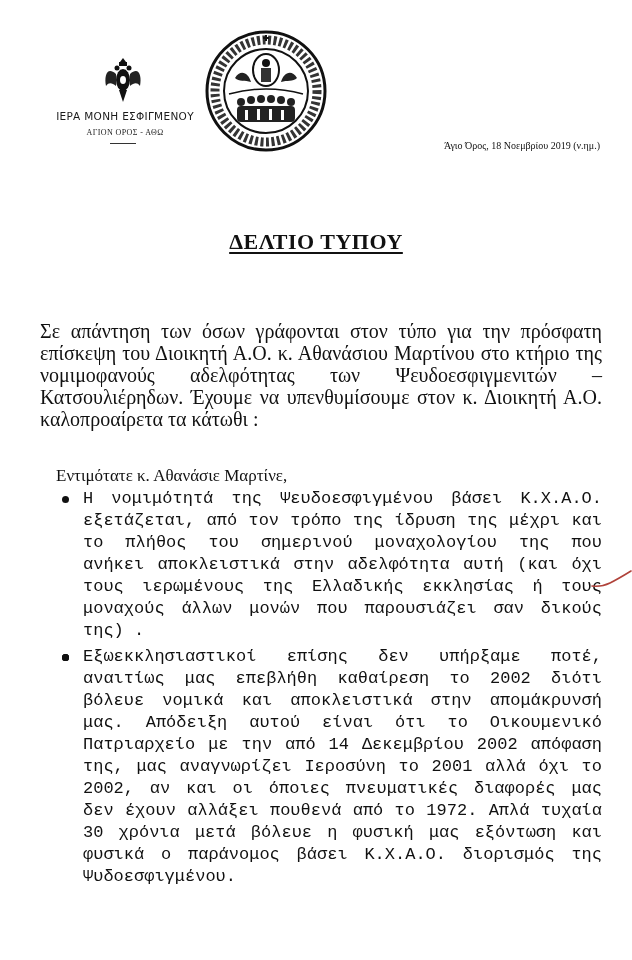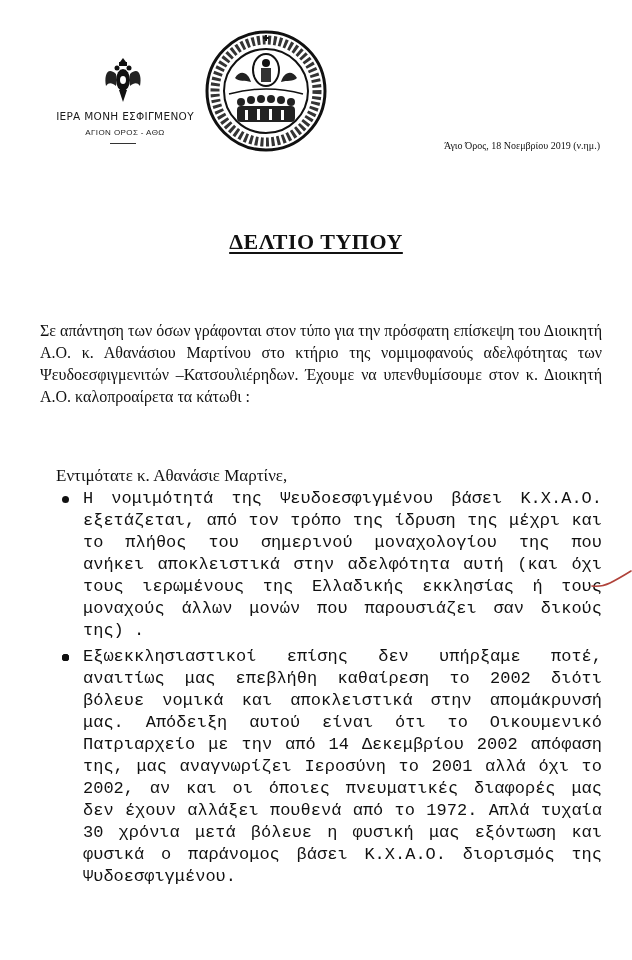--- a/index.html
+++ b/index.html
@@ -12,40 +12,40 @@
     .page { position: absolute; left: 0; top: 0; width: 514px; height: 960px; border-radius: 17px; }
 
     
     .emblem { position: absolute; left: 103px; top: 56px; width: 40px; height: 48px; }
     .org-name {
       position: absolute; left: 40px; top: 110px; width: 170px; text-align: center;
       font-family: "DejaVu Sans", sans-serif; font-size: 10.5px; letter-spacing: 0.3px; color: #1a1a1a;
     }
     .org-sub {
       position: absolute; left: 60px; top: 128px; width: 130px; text-align: center;
-      font-family: Liberation Sans, sans-serif; font-size: 8px; letter-spacing: 0.4px; color: #1a1a1a;
+      font-family: Liberation Serif, serif; font-size: 8px; letter-spacing: 0.4px; color: #1a1a1a;
     }
     .org-rule { position: absolute; left: 110px; top: 143px; width: 26px; height: 1px; background: #333; }
     .seal { position: absolute; left: 205px; top: 30px; width: 122px; height: 122px; }
 
     .date-line {
       position: absolute; left: 330px; top: 140px; width: 270px; text-align: right;
       font-size: 10px; white-space: nowrap;
     }
 
     .title {
       position: absolute; left: 0; top: 229px; width: 632px; text-align: center;
       font-weight: bold; font-size: 22px; text-decoration: underline;
       text-decoration-thickness: 2px; text-underline-offset: 3px; letter-spacing: 0.5px;
     }
 
     
     .intro {
       position: absolute; left: 40px; top: 320px; width: 562px;
-      font-size: 16px; line-height: 22px; text-align: justify; margin: 0;
+      font-size: 20px; line-height: 22px; text-align: justify; margin: 0;
     }
     .salutation {
       position: absolute; left: 40px; top: 449px; font-size: 17px; line-height: 22px; margin: 16px;
     }
 
     .points {
       position: absolute; left: 40px; top: 488px; width: 562px;
       margin: 0; padding: 0; list-style: none;
     }
     .points li {

